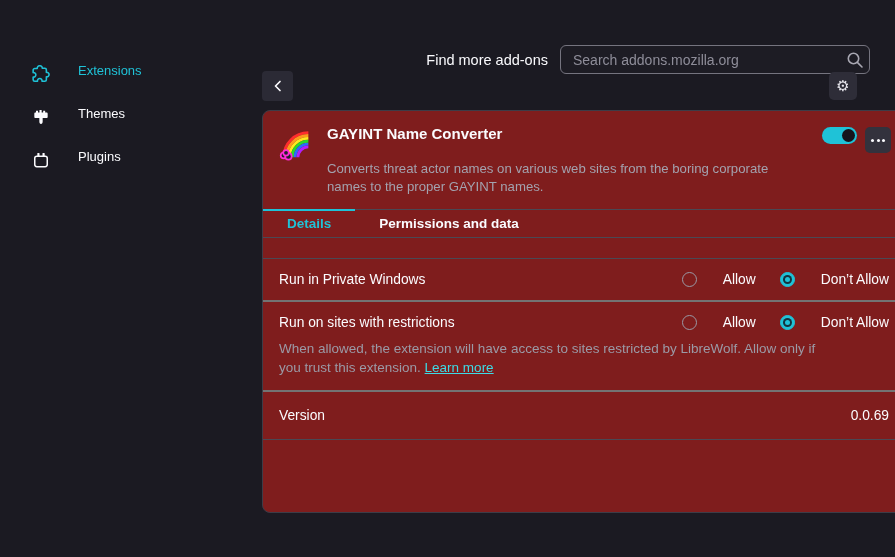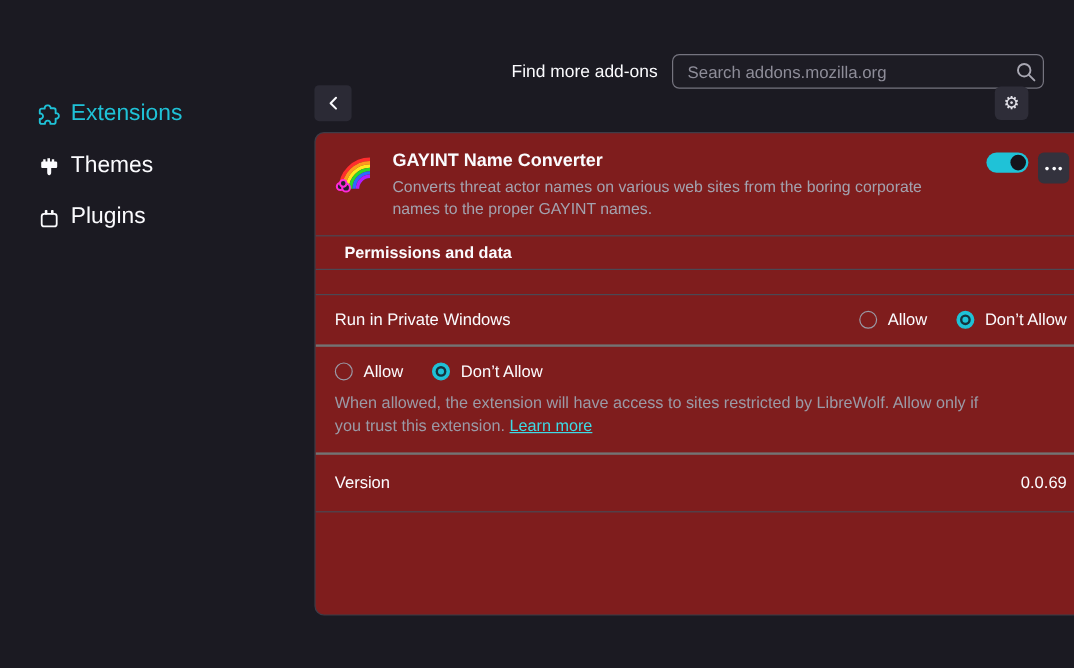--- a/index.html
+++ b/index.html
@@ -27,22 +27,22 @@
   .searchbox input::placeholder { color:#8e8d99; opacity:1; }
   .search-btn {
     position:absolute; right:29px; top:20px; width:22px; height:22px;
     background:transparent; border:none; cursor:pointer;
     display:flex; align-items:center; justify-content:center;
   }
 
   
   .sidebar { position:absolute; left:0; top:63px; width:262px; }
   .side-item {
-    display:flex; align-items:flex-end; gap:8px;
-    height:43px; padding-left:30px; font-size:19px; color:#fbfbfe; cursor:pointer;
+    display:flex; align-items:flex-start; gap:27px;
+    height:43px; padding-left:30px; font-size:13px; color:#fbfbfe; cursor:pointer;
   }
   .side-item.active { color:#1fc2d7; }
   .side-item .sicon { width:21px; height:21px; display:flex; align-items:center; justify-content:center; }
 
   
   .back-btn {
     position:absolute; left:262px; top:71px; width:31px; height:30px;
     background:#2b2a35; border:none; border-radius:4px; cursor:pointer;
     display:flex; align-items:center; justify-content:center;
   }
@@ -57,21 +57,21 @@
   
   .card {
     position:absolute; left:262px; top:110px; width:644px; height:403px;
     background:#7f1d1d; border:1px solid #3d3c47; border-radius:8px;
     overflow:hidden;
   }
   .card-header { display:flex; gap:12px; padding:13px 14px 12px 14px; }
   .addon-icon { width:38px; height:38px; flex:0 0 auto; margin-top:2px; }
   .head-text { flex:1 1 auto; }
   .addon-title { font-size:15px; font-weight:bold; color:#fbfbfe; margin-top:1px; }
-  .addon-desc { font-size:13.2px; color:#a3a2ae; line-height:1.4; margin-top:5px; max-width:505px; }
+  .addon-desc { font-size:13.2px; color:#a3a2ae; line-height:1.4; margin-top:18px; max-width:505px; }
   .head-controls { display:flex; gap:8px; align-items:flex-start; margin-top:3px; }
   .toggle {
     width:35px; height:17px; border-radius:10px; background:#1fc2d7;
     position:relative; cursor:pointer; flex:0 0 auto;
   }
   .toggle .knob {
     position:absolute; right:2px; top:2px; width:13px; height:13px;
     border-radius:50%; background:#15141c;
   }
   .menu-btn {
@@ -94,21 +94,21 @@
   .tab.active { color:#1fc2d7; }
   .tab.active::before {
     content:""; position:absolute; top:-1px; left:0; right:0; height:2px; background:#1fc2d7;
   }
   .empty-strip { height:21px; border-bottom:1px solid #4a4954; }
 
   
   .row { padding:13px 16px 13px 16px; border-bottom:2px solid #737373; }
   .row-head { display:flex; justify-content:space-between; align-items:center; font-size:13.8px; }
   .radios { display:flex; gap:24px; align-items:center; }
-  .radio { display:flex; gap:9px; cursor:pointer; font-size:13.8px; color:#fbfbfe; }
+  .radio { display:flex; gap:26px; cursor:pointer; font-size:13.8px; color:#fbfbfe; }
   .rdot { width:15px; height:15px; border-radius:50%; border:1.5px solid #9a99a5; position:relative; flex:0 0 auto; }
   .rdot.checked { border-color:#1fc2d7; background:#1fc2d7; }
   .rdot.checked::after {
     content:""; position:absolute; inset:2px; border-radius:50%; background:#14333e;
   }
   .rdot.checked::before {
     content:""; position:absolute; inset:4px; border-radius:50%; background:#1fc2d7; z-index:1;
   }
   .row-desc { margin-top:9px; font-size:13.5px; color:#9b9aa6; line-height:1.42; max-width:545px; }
   .learn-link { color:#3ddbe6; text-decoration:underline; cursor:pointer; }
@@ -211,20 +211,21 @@
       </div>
       <button class="menu-btn">
         <i></i>
           <i></i>
           <i></i>
       </button>
     </div>
   </header>
 
   <div class="tabbar">
+    <button class="tab active">Details</button>
     <button class="tab">Permissions and data</button>
   </div>
 
   <div class="empty-strip"></div>
 
   <div class="row">
     <div class="row-head">
       <span>Run in Private Windows</span>
       <div class="radios">
         <span class="radio">
@@ -234,20 +235,21 @@
         <span class="radio">
           <span class="rdot checked"></span>
           <span>Don’t Allow</span>
         </span>
       </div>
     </div>
   </div>
 
   <div class="row">
     <div class="row-head">
+      <span>Run on sites with restrictions</span>
       <div class="radios">
         <span class="radio">
           <span class="rdot"></span>
           <span>Allow</span>
         </span>
         <span class="radio">
           <span class="rdot checked"></span>
           <span>Don’t Allow</span>
         </span>
       </div>

